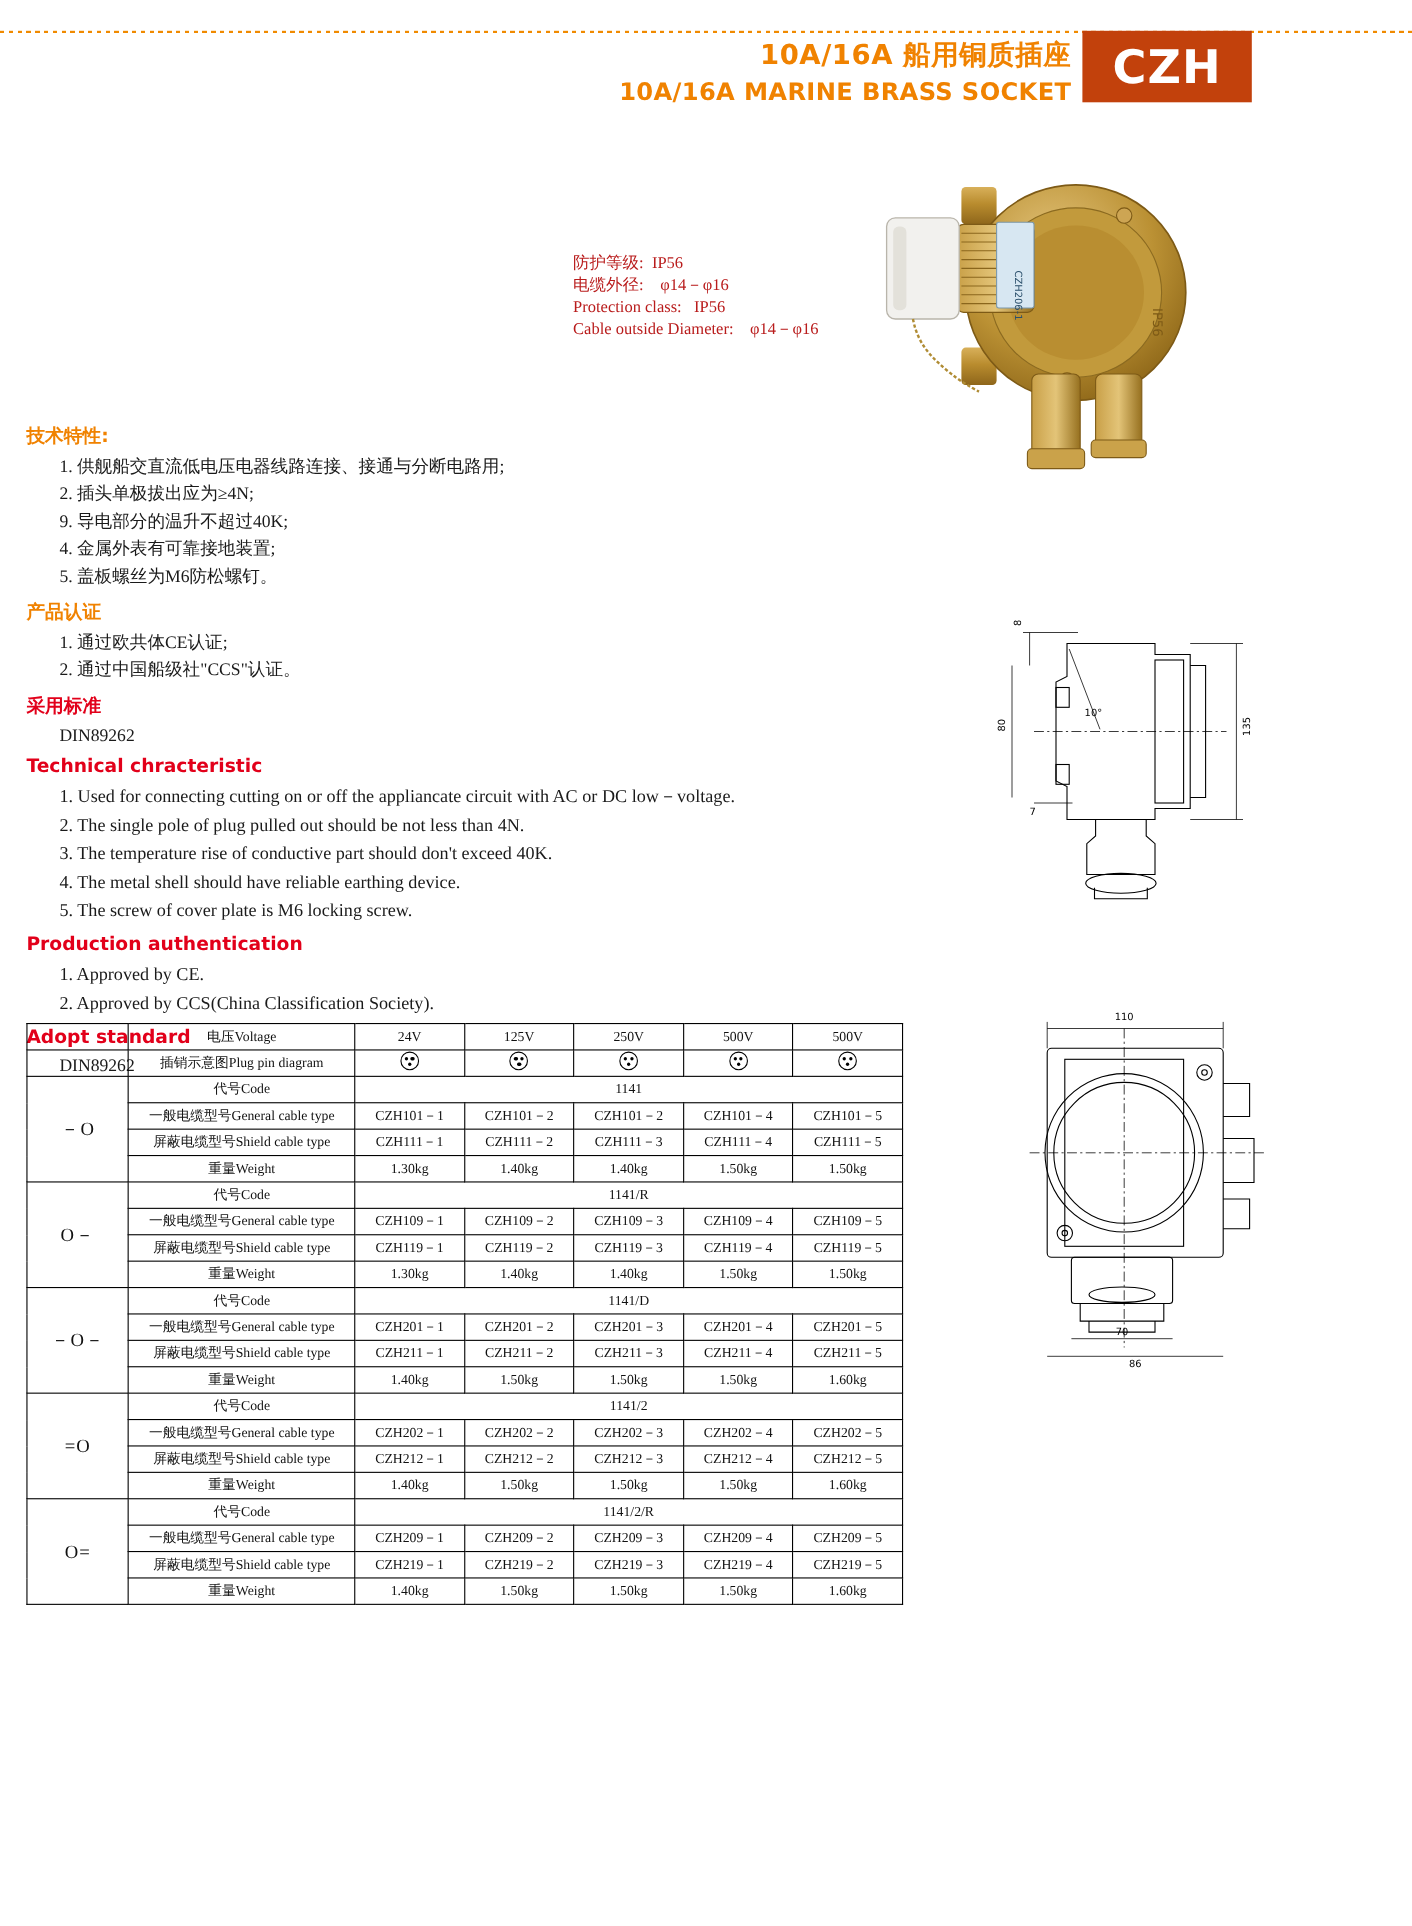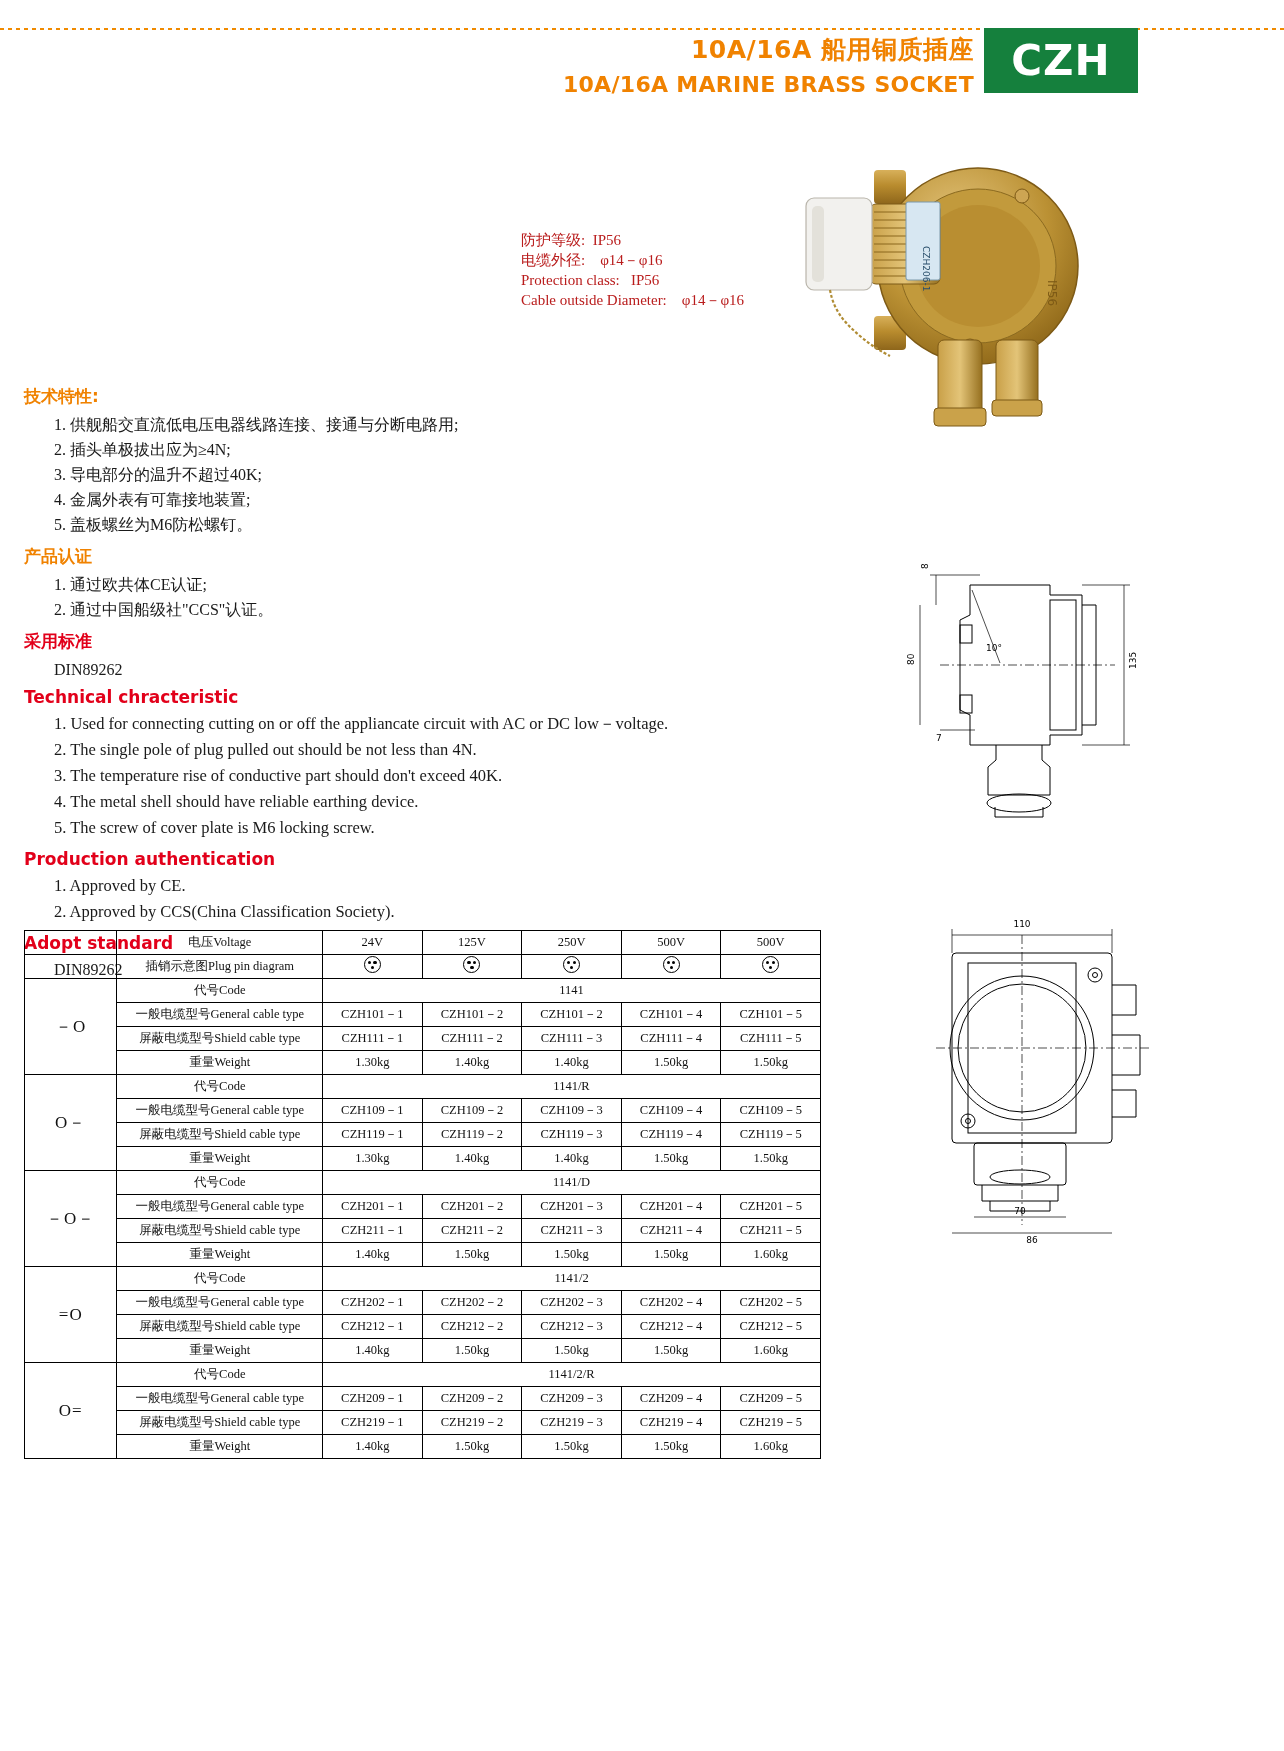--- a/index.html
+++ b/index.html
@@ -9,21 +9,21 @@
     color:#1a1a1a;position:relative;overflow:hidden;
   }
   
   .header{position:absolute;top:0;left:0;width:1154px;height:113px;}
   .hdr-dots{position:absolute;top:28px;left:0;width:1284px;height:2px;
     background-image:repeating-linear-gradient(to right,#f08a00 0 4px,transparent 4px 8px);}
   .hdr-cn{position:absolute;top:33px;right:180px;font-size:25px;font-weight:bold;color:#f08200;
           font-family:"DejaVu Sans", sans-serif;letter-spacing:.5px;}
   .hdr-en{position:absolute;top:72px;right:180px;font-size:22px;font-weight:bold;color:#f08200;
           font-family:"DejaVu Sans", sans-serif;letter-spacing:.3px;}
-  .hdr-badge{position:absolute;top:28px;right:16px;width:154px;height:65px;background:#15803d;
+  .hdr-badge{position:absolute;top:28px;right:16px;width:154px;height:65px;background:#c2410c;
              color:#fff;font-family:"DejaVu Sans", sans-serif;font-weight:bold;font-size:42px;
              display:flex;align-items:center;justify-content:center;letter-spacing:1px;}
 
   
   .spec{position:absolute;top:230px;left:521px;font-size:15px;line-height:20px;color:#b91c1c;}
   .spec div{white-space:pre;}
 
   
   .photo{position:absolute;top:140px;left:790px;width:340px;height:320px;}
 
@@ -125,21 +125,21 @@
   <text x="258" y="140" font-size="12" fill="#7d5a16" transform="rotate(90 258 140)" font-family="DejaVu Sans, sans-serif">IP56</text>
 </svg>
 
 <div class="col">
 
   <div class="blk">
     <div class="h-orange">技术特性:</div>
     <ul class="list">
       <li>1. 供舰船交直流低电压电器线路连接、接通与分断电路用;</li>
       <li>2. 插头单极拔出应为≥4N;</li>
-      <li>3. 导电部分的温升不超过40K;</li>
+      <li>9. 导电部分的温升不超过40K;</li>
       <li>4. 金属外表有可靠接地装置;</li>
       <li>5. 盖板螺丝为M6防松螺钉。</li>
     </ul>
   </div>
 
   <div class="blk">
     <div class="h-orange">产品认证</div>
     <ul class="list">
       <li>1. 通过欧共体CE认证;</li>
       <li>2. 通过中国船级社"CCS"认证。</li>

